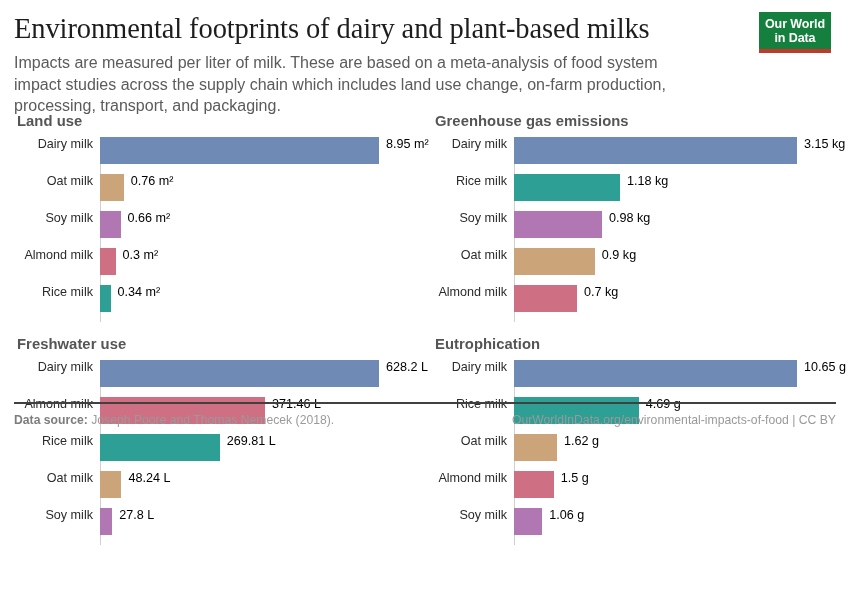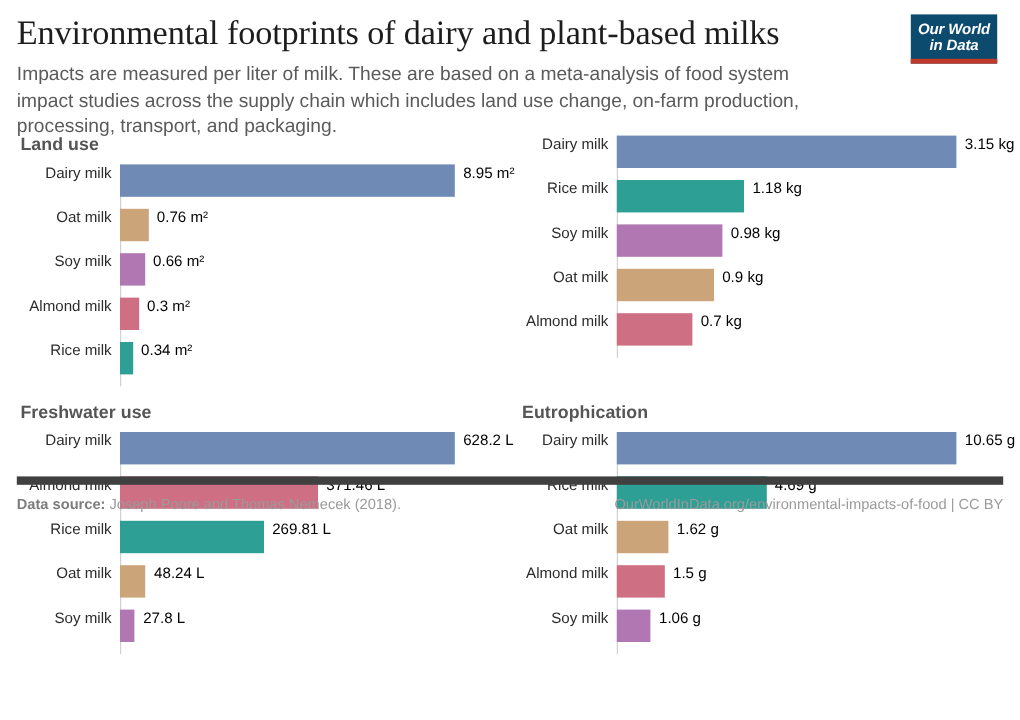--- a/index.html
+++ b/index.html
@@ -43,27 +43,26 @@
     color: #5b5b5b;
     margin: 6px 0 0 0;
     padding-right: 140px;
     max-width: 690px;
   }
   .owid-logo {
     position: absolute;
     top: 12px;
     right: 5px;
     width: 72px;
-    background: #0c4a6e;
+    background: #15803d;
     border-bottom: 4px solid #c0392b;
     box-sizing: border-box;
     padding: 5px 2px 4px 2px;
     text-align: center;
     cursor: pointer;
-    font-style: italic;
   }
   .owid-logo .l1, .owid-logo .l2 {
     display: block;
     color: #ffffff;
     font-family: "Liberation Sans", sans-serif;
     font-weight: 700;
     font-size: 12.5px;
     line-height: 14px;
     letter-spacing: -0.1px;
   }
@@ -135,21 +134,21 @@
     margin-left: 7px;
     white-space: nowrap;
   }
 
   
   .footer {
     position: absolute;
     left: 14px;
     right: 14px;
     bottom: 14px;
-    border-top: 7px solid #404040;
+    border-top: 2px solid #404040;
     padding-top: 9px;
     display: flex;
     justify-content: space-between;
     align-items: baseline;
     font-size: 12.2px;
     color: #9a9a9a;
   }
   .footer .src-label {
     font-weight: 700;
     color: #7d7d7d;
@@ -197,20 +196,21 @@
             <span class="bar-value">0.3 m²</span>
           </div>
           <div class="row">
             <span class="row-label">Rice milk</span>
             <div class="bar" style="width: 10.5989px; background: rgb(45, 159, 149);"></div>
             <span class="bar-value">0.34 m²</span>
           </div>
         </div>
       </div>
       <div class="panel right">
+        <div class="panel-title">Greenhouse gas emissions</div>
         <div class="rows">
           <div class="axis"></div>
           <div class="row">
             <span class="row-label">Dairy milk</span>
             <div class="bar" style="width: 283px; background: rgb(110, 138, 181);"></div>
             <span class="bar-value">3.15 kg</span>
           </div>
           <div class="row">
             <span class="row-label">Rice milk</span>
             <div class="bar" style="width: 106.013px; background: rgb(45, 159, 149);"></div>

